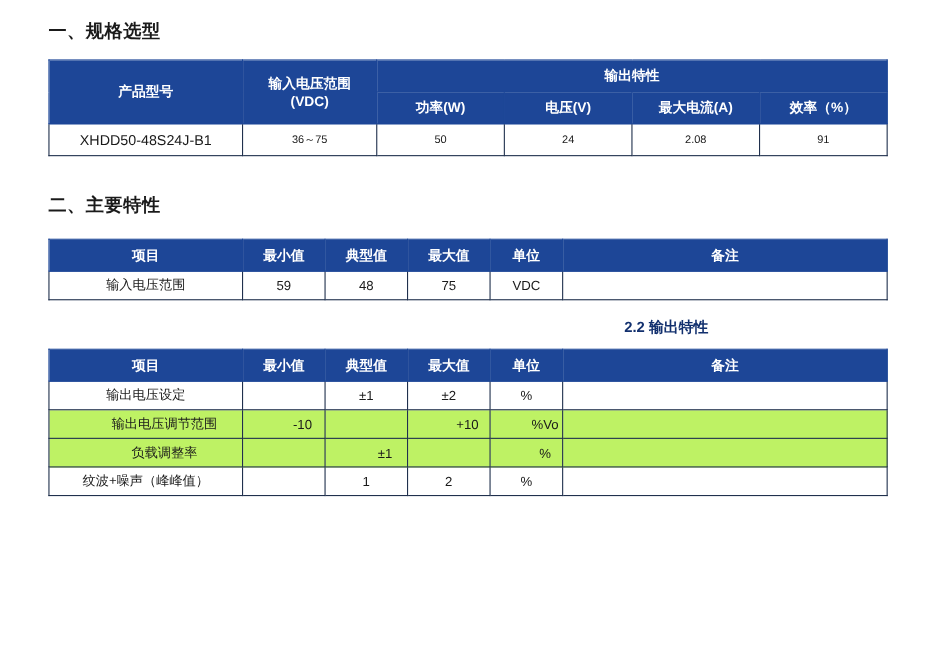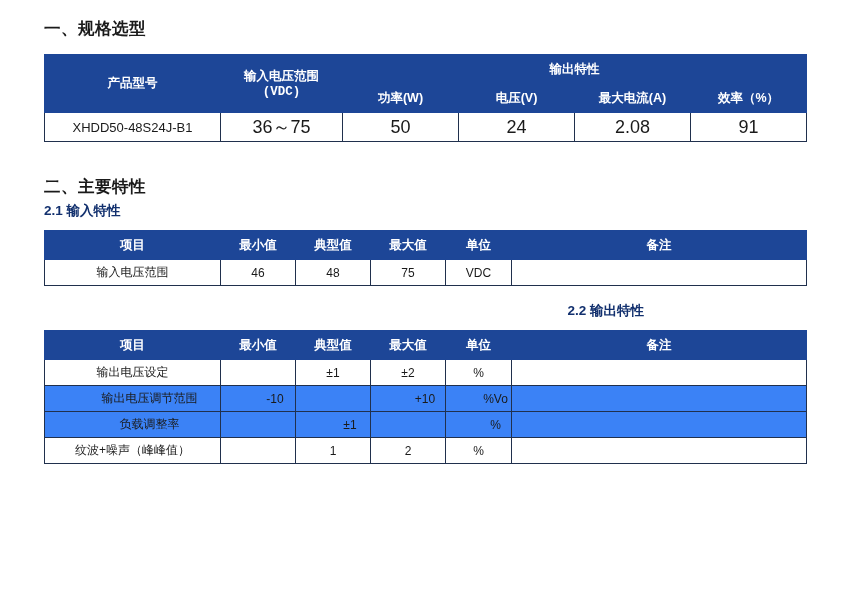--- a/index.html
+++ b/index.html
@@ -23,21 +23,21 @@
   }
   .h1 {
     font-size: 16.5px;
     font-weight: bold;
     color: #1a1a1a;
     margin: 0 0 14px 0;
     letter-spacing: 0.5px;
   }
   .h1.second {
     margin-top: 34px;
-    margin-bottom: 4px;
+    margin-bottom: 19px;
   }
   .h2 {
     font-size: 13.5px;
     font-weight: bold;
     color: #12306e;
     margin: 0 0 10px 0;
   }
   .h2.sub2 {
     margin-top: 16px;
     text-align: right;
@@ -60,35 +60,34 @@
     background: #1d4697;
     color: #ffffff;
     font-weight: bold;
     font-size: 12.5px;
     height: 28px;
     border: 1px solid #1d4697;
   }
   
   .spec-table td {
     height: 28px;
-    font-size: 18px;
+    font-size: 10px;
   }
   .spec-table thead th.two-line {
     height: 56px;
-    font-family: Liberation Mono, monospace;
   }
   .spec-table .model-cell {
     font-size: 13px;
   }
   
   .char-table tbody td {
     height: 25px;
   }
   .char-table tbody tr.alt td {
-    background: #3b82f6;
+    background: #bef264;
     padding-left: 34px;
   }
   .char-table tbody td.item {
     text-align: center;
   }
   .char-table tbody td.remark {
     text-align: left;
   }
 </style>
 </head>
@@ -130,21 +129,20 @@
         <td>50</td>
         <td>24</td>
         <td>2.08</td>
         <td>91</td>
       </tr>
     </tbody>
   </table>
 
   <h1 class="h1 second">二、主要特性</h1>
 
-  <h2 class="h2">2.1  输入特性</h2>
 
   <table class="char-table">
     <colgroup>
       <col style="width:176px">
       <col style="width:75px">
       <col style="width:75px">
       <col style="width:75px">
       <col style="width:66px">
       <col style="width:295px">
     </colgroup>
@@ -154,21 +152,21 @@
         <th>最小值</th>
         <th>典型值</th>
         <th>最大值</th>
         <th>单位</th>
         <th>备注</th>
       </tr>
     </thead>
     <tbody>
       <tr>
         <td class="item">输入电压范围</td>
-        <td>46</td>
+        <td>59</td>
         <td>48</td>
         <td>75</td>
         <td>VDC</td>
         <td class="remark"></td>
       </tr>
     </tbody>
   </table>
 
   <h2 class="h2 sub2">2.2  输出特性</h2>
 

